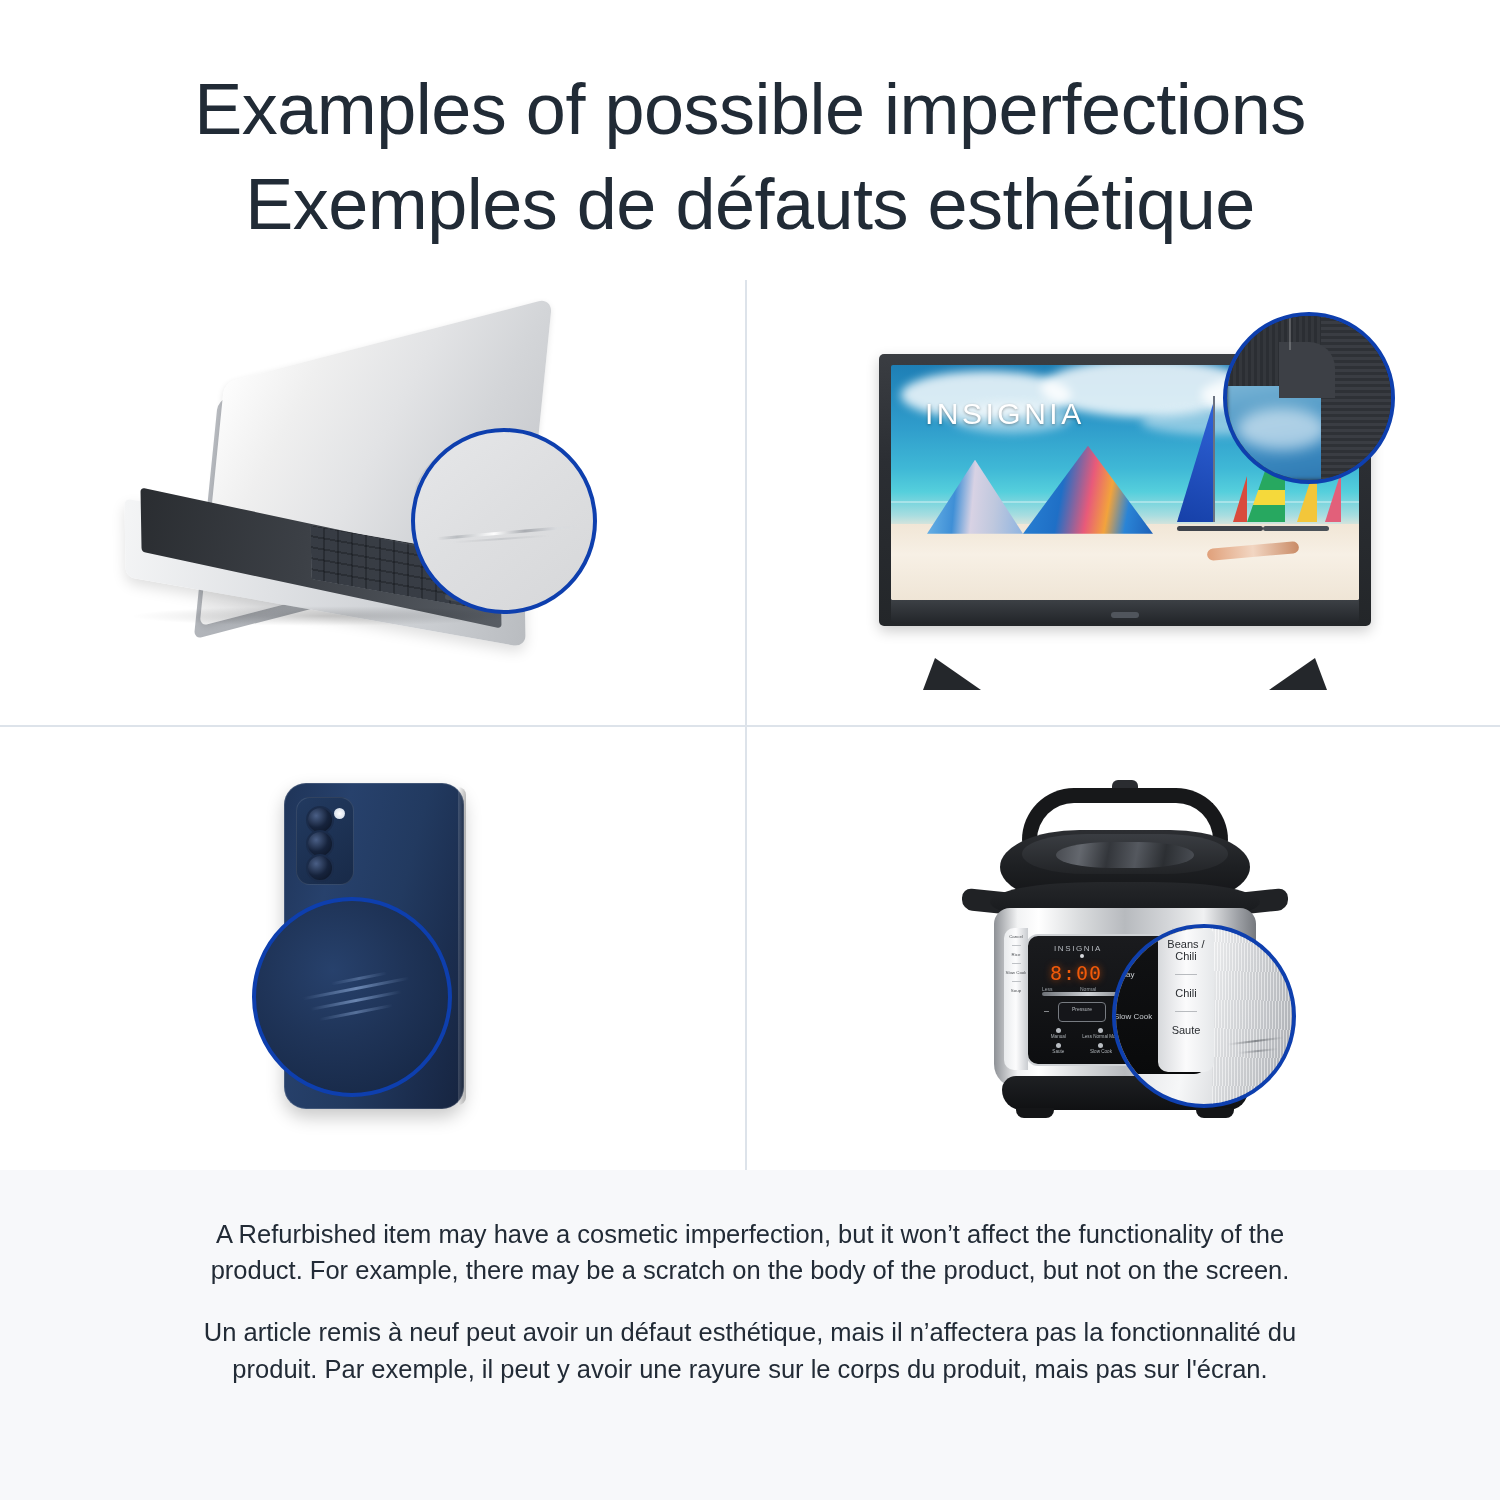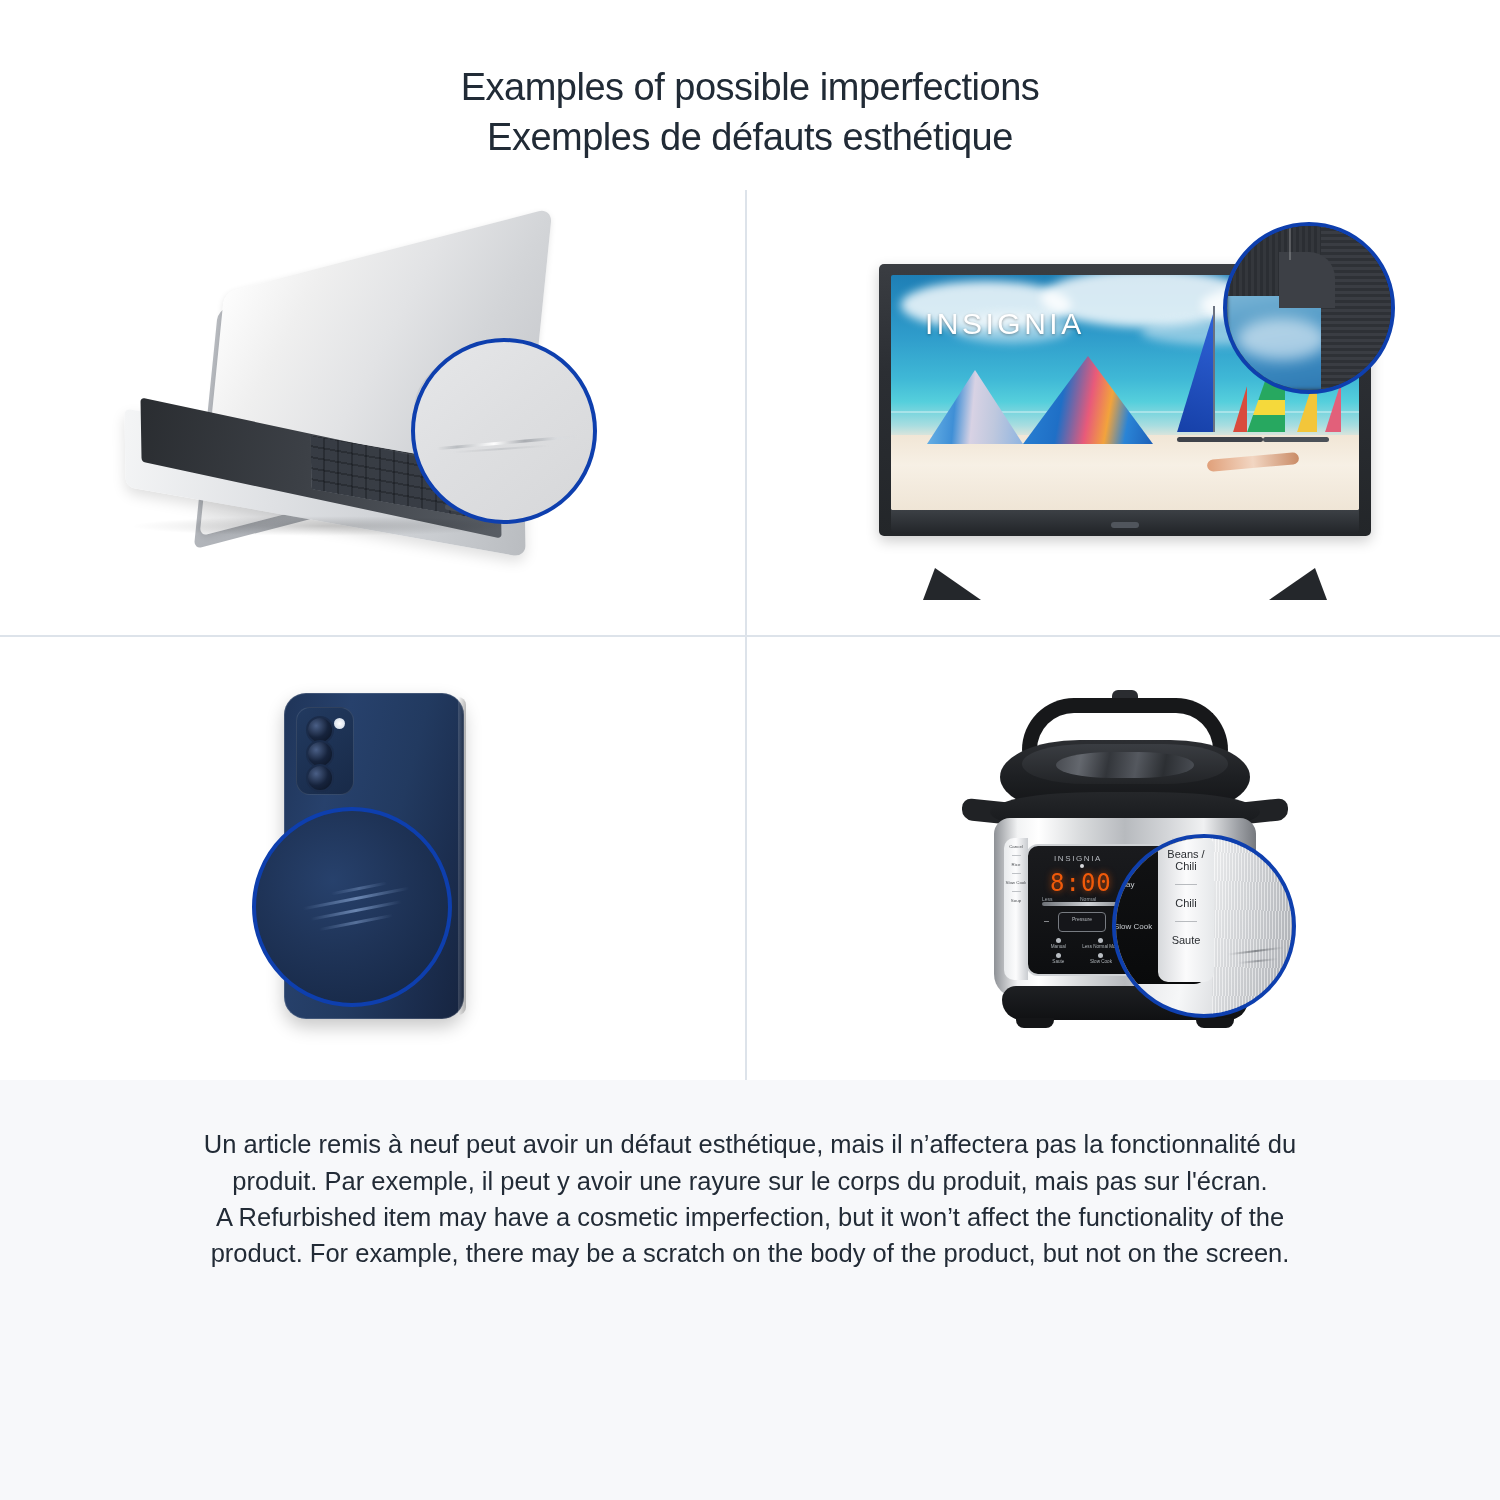--- a/index.html
+++ b/index.html
@@ -13,21 +13,21 @@
   }
   .page{width:1500px;height:1500px;position:relative;display:flex;flex-direction:column;}
 
   
   .header{
     padding-top:62px;
     text-align:center;
     flex:0 0 auto;
   }
   .title-line{
-    font-size:38px;
+    font-size:72px;
     font-weight:400;
     letter-spacing:-0.5px;
     line-height:1.32;
     color:#212b36;
   }
 
   
   .grid{
     position:relative;
     height:890px;
@@ -264,21 +264,21 @@
     background:linear-gradient(180deg,#1e2023,#101113);border-radius:14px 14px 20px 20px;}
   .ck-foot{position:absolute;bottom:0px;width:38px;height:10px;background:#141517;border-radius:0 0 8px 8px;}
   .foot-l{left:56px;} .foot-r{right:56px;}
   .ck-panel{
     position:absolute;left:66px;top:156px;width:148px;height:132px;
     background:linear-gradient(180deg,#1a1b1e,#0d0e10);border-radius:12px;
     border:2px solid #cfd2d5;box-sizing:border-box;overflow:hidden;
   }
   .ck-brand{position:absolute;left:26px;top:8px;color:#b7bbc0;font-size:8px;letter-spacing:1.6px;}
   .ck-lcd{position:absolute;left:22px;top:24px;width:66px;height:26px;
-    color:#f05a0a;font-size:24px;line-height:26px;letter-spacing:1px;
+    color:#f05a0a;font-size:20px;line-height:26px;letter-spacing:1px;
     font-family:"DejaVu Sans Mono","Liberation Mono",monospace;
     text-shadow:0 0 7px rgba(240,90,10,.75);}
   .ck-dot{position:absolute;left:52px;top:18px;width:4px;height:4px;border-radius:50%;background:#d8dadd;}
   .ck-slider{position:absolute;left:14px;top:56px;width:92px;height:4px;
     background:linear-gradient(90deg,#6e7278,#cfd2d6,#6e7278);border-radius:2px;}
   .ck-sl-label{position:absolute;color:#9aa0a6;font-size:5px;top:50px;}
   .sl-a{left:14px;} .sl-b{left:52px;} .sl-c{left:90px;}
   .ck-center-btn{position:absolute;left:30px;top:66px;width:46px;height:18px;
     border:1px solid #777b81;border-radius:4px;background:#15161a;}
   .ck-center-btn span{position:absolute;left:0;right:0;top:3px;text-align:center;color:#b5b9be;font-size:5px;line-height:6px;}
@@ -542,17 +542,17 @@
             <div class="mag-key">Saute</div>
           </div>
           <div class="ck-scratch"></div>
           <div class="ck-scratch2"></div>
         </div>
       </div>
     </div>
   </div>
 
   <div class="footer">
+    <p class="para">A Refurbished item may have a cosmetic imperfection, but it won’t affect the functionality of the product. For example, there may be a scratch on the body of the product, but not on the screen.</p>
     <p class="para fr">Un article remis à neuf peut avoir un défaut esthétique, mais il n’affectera pas la fonctionnalité du produit. Par exemple, il peut y avoir une rayure sur le corps du produit, mais pas sur l'écran.</p>
-    <p class="para">A Refurbished item may have a cosmetic imperfection, but it won’t affect the functionality of the product. For example, there may be a scratch on the body of the product, but not on the screen.</p>
   </div>
 
 </div>
 
 </body></html>

